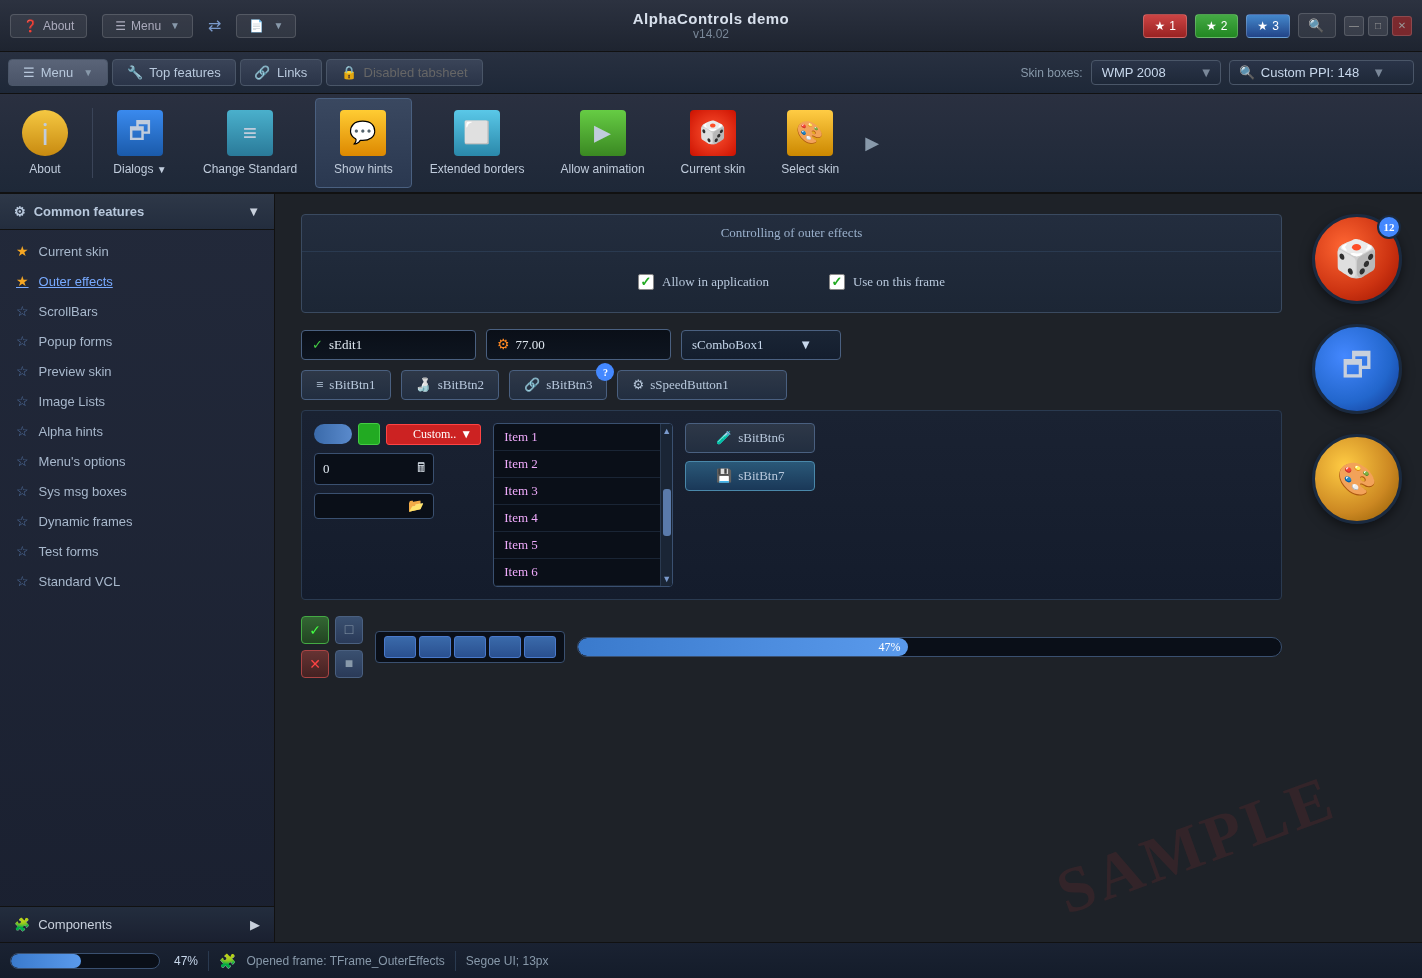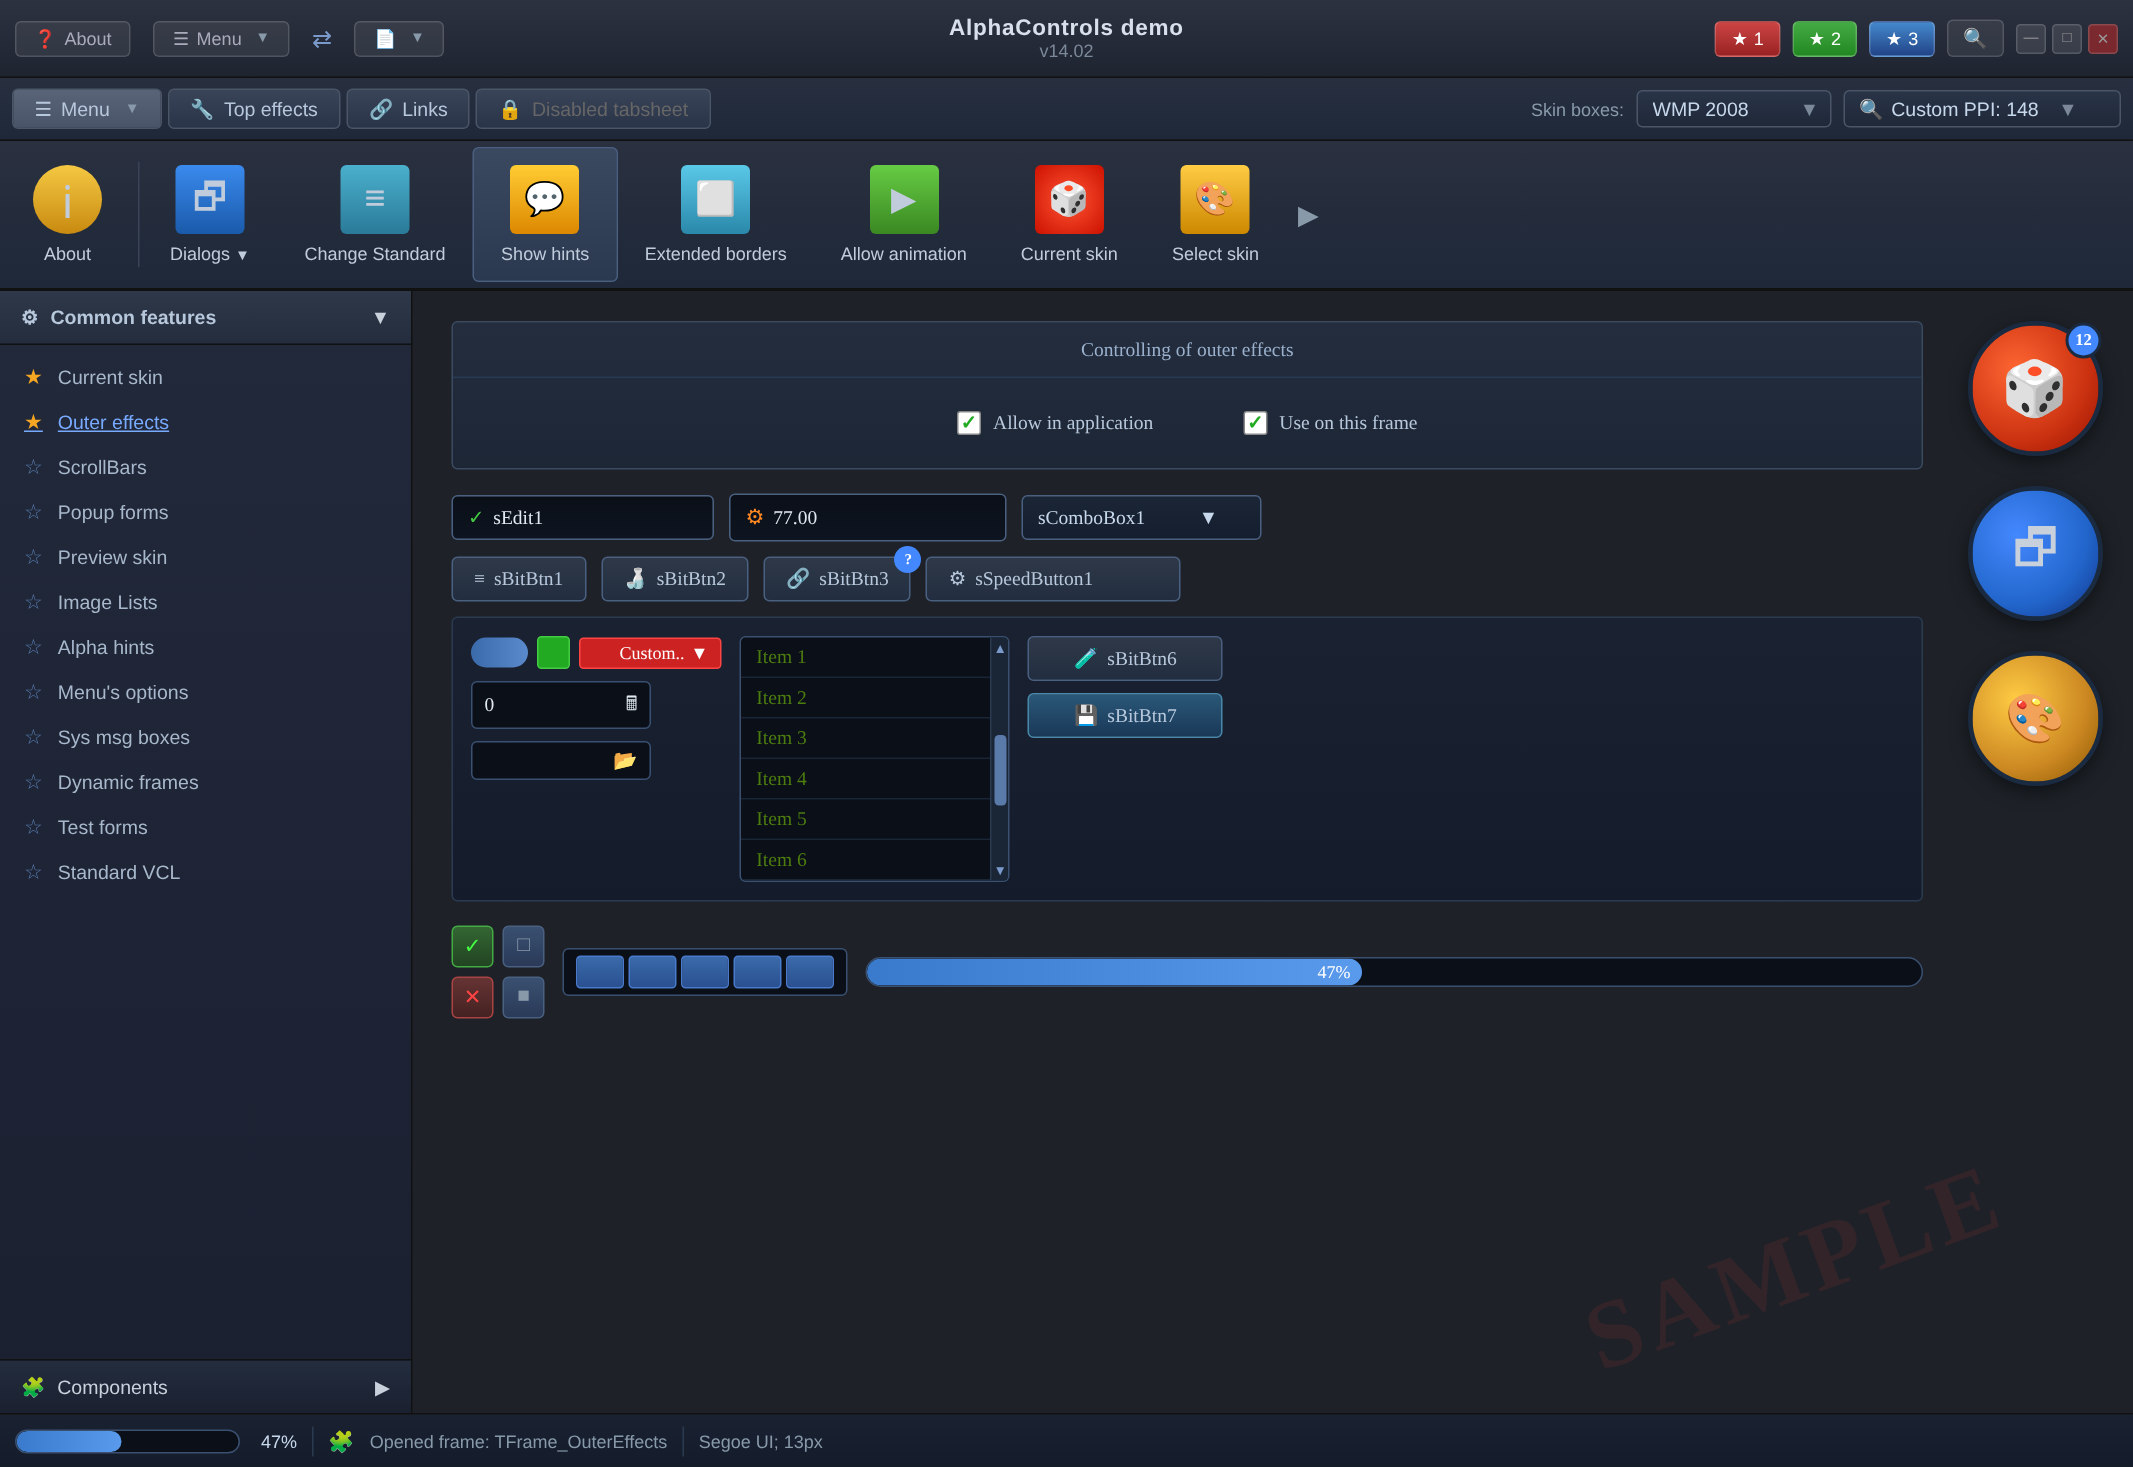--- a/index.html
+++ b/index.html
@@ -83,21 +83,21 @@
     
     .inner-panel { background: linear-gradient(180deg, #1a2232 0%, #141c2c 100%); border: 1px solid #2a3a50; border-radius: 4px; padding: 12px; display: flex; gap: 12px; margin-bottom: 16px; }
     .inner-left { display: flex; flex-direction: column; gap: 8px; }
     .toggle-row { display: flex; align-items: center; gap: 6px; }
     .toggle-blue { width: 38px; height: 20px; background: linear-gradient(90deg, #3a6aaa 0%, #5a8acc 100%); border-radius: 10px; cursor: pointer; }
     .toggle-green { width: 22px; height: 22px; background: #22aa22; border-radius: 3px; border: 1px solid #44cc44; cursor: pointer; }
     .color-btn { background: #cc2222; border: 1px solid #ff4444; border-radius: 3px; padding: 2px 8px; font-size: 12px; color: #fff; cursor: pointer; display: flex; align-items: center; gap: 4px; }
     .num-input { background: #0a0f18; border: 1px solid #3a5070; border-radius: 4px; padding: 4px 8px; color: #e0e8f0; font-size: 13px; text-align: right; width: 120px; display: flex; align-items: center; justify-content: space-between; }
     .file-input { background: #0a0f18; border: 1px solid #3a5070; border-radius: 4px; padding: 4px 8px; color: #e0e8f0; font-size: 13px; width: 120px; display: flex; align-items: center; justify-content: space-between; }
     .list-box { background: #0a0f18; border: 1px solid #3a5070; border-radius: 4px; width: 180px; overflow: hidden; position: relative; }
-    .list-item { padding: 5px 10px; color: #4d7c0f; font-size: 13px; cursor: pointer; border-bottom: 1px solid #1a2535; }
+    .list-item { padding: 5px 10px; color: #f0abfc; font-size: 13px; cursor: pointer; border-bottom: 1px solid #1a2535; }
     .list-scroll { position: absolute; right: 0; top: 0; width: 12px; height: 100%; background: #1a2535; border-left: 1px solid #2a3a50; display: flex; flex-direction: column; justify-content: space-between; align-items: center; padding: 2px; }
     .list-scroll-thumb { width: 8px; background: #5a7aaa; border-radius: 3px; height: 30%; margin-top: 15px; }
     .inner-right { display: flex; flex-direction: column; gap: 8px; }
 
     
     .bottom-panel { display: flex; align-items: center; gap: 12px; margin-top: 8px; }
     .check-stack { display: flex; flex-direction: column; gap: 6px; }
     .check-green { width: 28px; height: 28px; background: linear-gradient(180deg, #336633 0%, #224422 100%); border: 1px solid #44aa44; border-radius: 4px; display: flex; align-items: center; justify-content: center; cursor: pointer; }
     .check-red { width: 28px; height: 28px; background: linear-gradient(180deg, #663333 0%, #442222 100%); border: 1px solid #aa4444; border-radius: 4px; display: flex; align-items: center; justify-content: center; cursor: pointer; }
     .seg-control { display: flex; gap: 3px; background: #0a0f18; border: 1px solid #3a5070; border-radius: 4px; padding: 4px 8px; }
@@ -182,21 +182,21 @@
 </div>
 
 <div class="menu-bar">
   <div class="menu-item active">
     <span>☰</span>
     <span>Menu</span>
     <span class="dropdown-arrow">▼</span>
   </div>
   <div class="menu-item">
     <span style="color:#cc9933;">🔧</span>
-    <span>Top effects</span>
+    <span>Top features</span>
   </div>
   <div class="menu-item">
     <span style="color:#aabbcc;">🔗</span>
     <span>Links</span>
   </div>
   <div class="menu-item menu-item-disabled">
     <span style="color:#cc4444;">🔒</span>
     <span>Disabled tabsheet</span>
   </div>
   <div class="skin-name-group">

